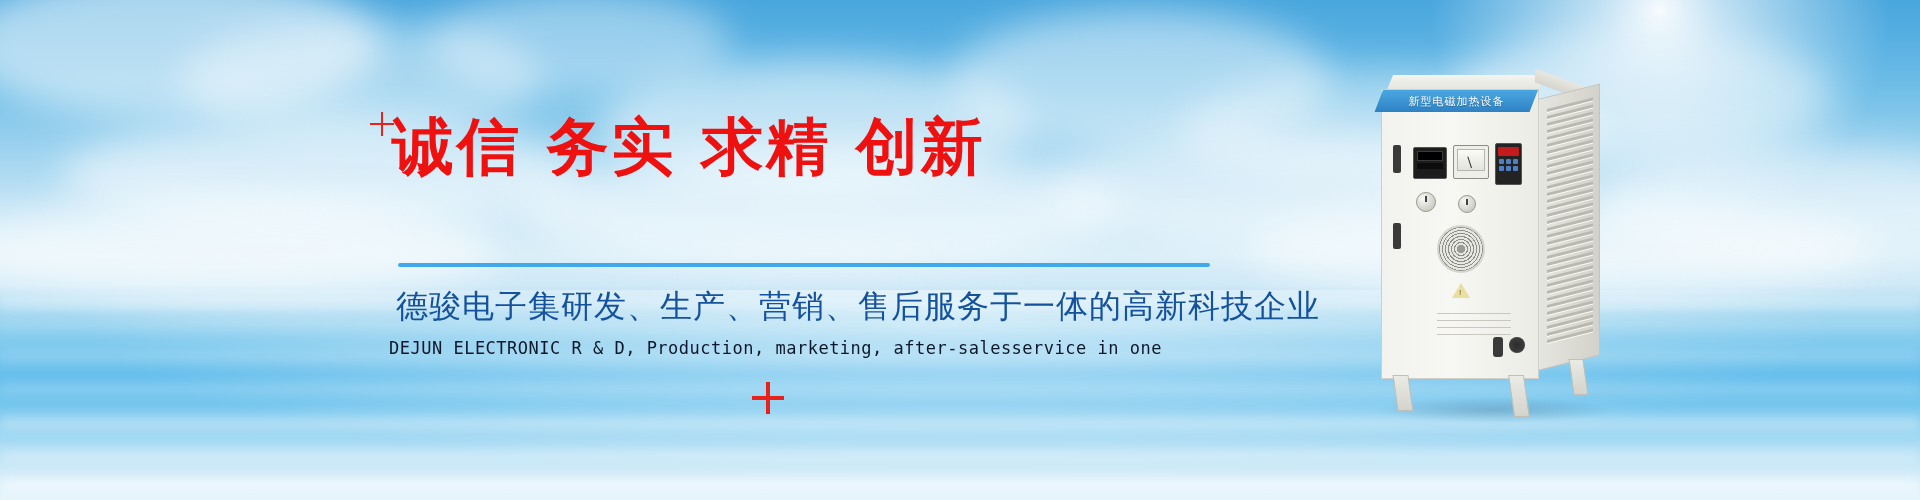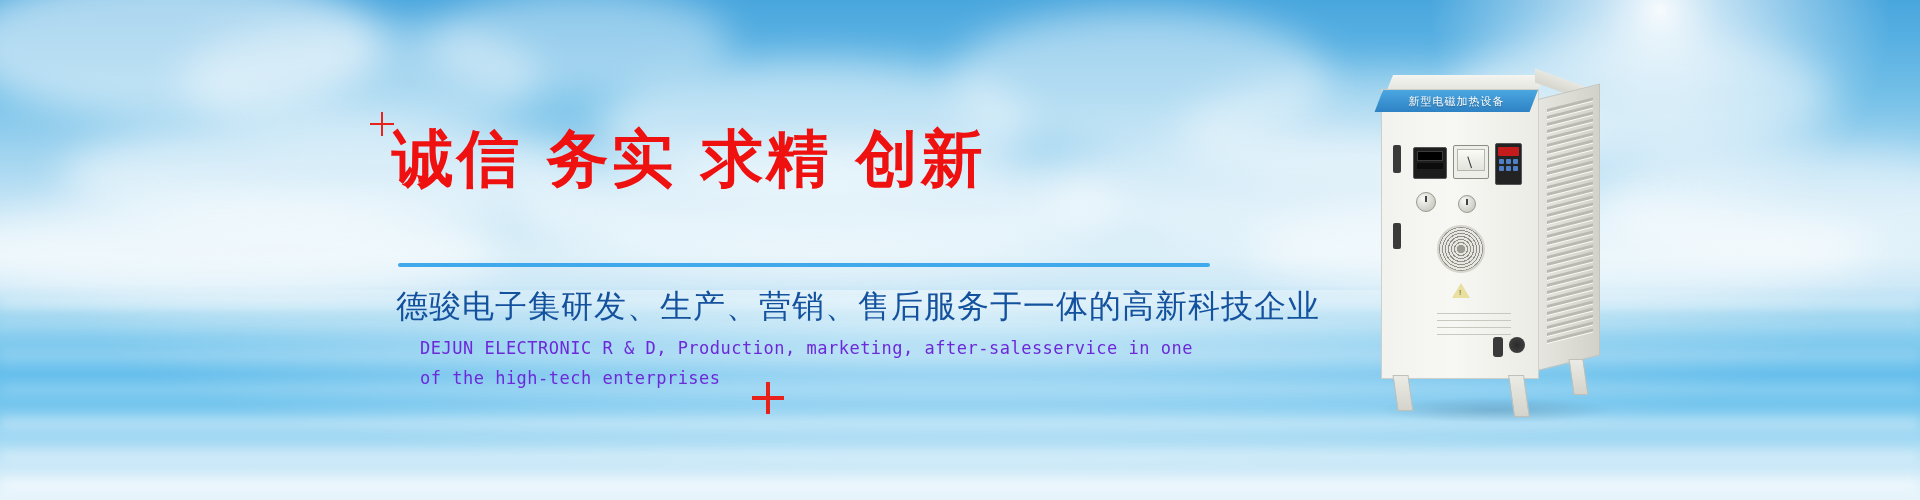--- a/index.html
+++ b/index.html
@@ -66,43 +66,43 @@
   .sea-glow{
     position:absolute;left:0;top:290px;width:1920px;height:210px;
     background:radial-gradient(ellipse at 50% 10%, rgba(255,255,255,.55) 0%, rgba(255,255,255,0) 65%);
     pointer-events:none;
   }
 
   
   .copy{position:absolute;left:0;top:0;width:1300px;height:500px;}
 
   .headline{
-    position:absolute; left:392px; top:128px;
+    position:absolute; left:392px; top:116px;
     font-family:"DejaVu Sans", sans-serif;
     font-size:62px; font-weight:700; color:#ef1010;
     letter-spacing:3px; white-space:nowrap; line-height:1;
   }
   .subline-en{
     position:absolute; left:396px; top:225px;
     font-family:"DejaVu Sans Mono", monospace;
     font-size:21px; color:#ef4040; letter-spacing:1px; white-space:nowrap;
   }
   .rule{
     position:absolute; left:398px; top:263px; width:812px; height:4px;
     background:#3fa9ec; border-radius:2px;
   }
   .subline-cn{
     position:absolute; left:396px; top:285px;
     font-family:"DejaVu Sans", sans-serif;
     font-size:32px; color:#14529e; letter-spacing:1px; white-space:nowrap;
   }
   .para{
-    position:absolute; left:420px; top:333px; width:800px;
+    position:absolute; left:389px; top:333px; width:800px;
     font-family:"DejaVu Sans Mono", monospace;
-    font-size:17px; color:#6d28d9; line-height:30px; letter-spacing:.5px;
+    font-size:17px; color:#0f172a; line-height:30px; letter-spacing:.5px;
   }
   .para div{white-space:nowrap;}
 
   
   .plus{position:absolute;}
   .plus i{position:absolute;background:#e8211a;display:block;}
   .plus .h{left:0;top:50%;width:100%;height:2px;transform:translateY(-50%);}
   .plus .v{top:0;left:50%;width:2px;height:100%;transform:translateX(-50%);}
   .plus-top{left:370px;top:112px;width:24px;height:24px;}
   .plus-bottom{left:752px;top:382px;width:32px;height:32px;}
@@ -243,21 +243,20 @@
 
     <div class="headline">诚信 务实 求精 创新</div>
 
 
     <div class="rule"></div>
 
     <div class="subline-cn">德骏电子集研发、生产、营销、售后服务于一体的高新科技企业</div>
 
     <div class="para">
       <div>DEJUN ELECTRONIC R &amp; D, Production, marketing, after-salesservice in one</div>
-      <div>of the high-tech enterprises</div>
     </div>
 
     <div class="plus plus-bottom">
       <i class="h"></i>
         <i class="v"></i>
     </div>
   </div>
 
   <div class="machine">
     <div class="m-shadow"></div>

